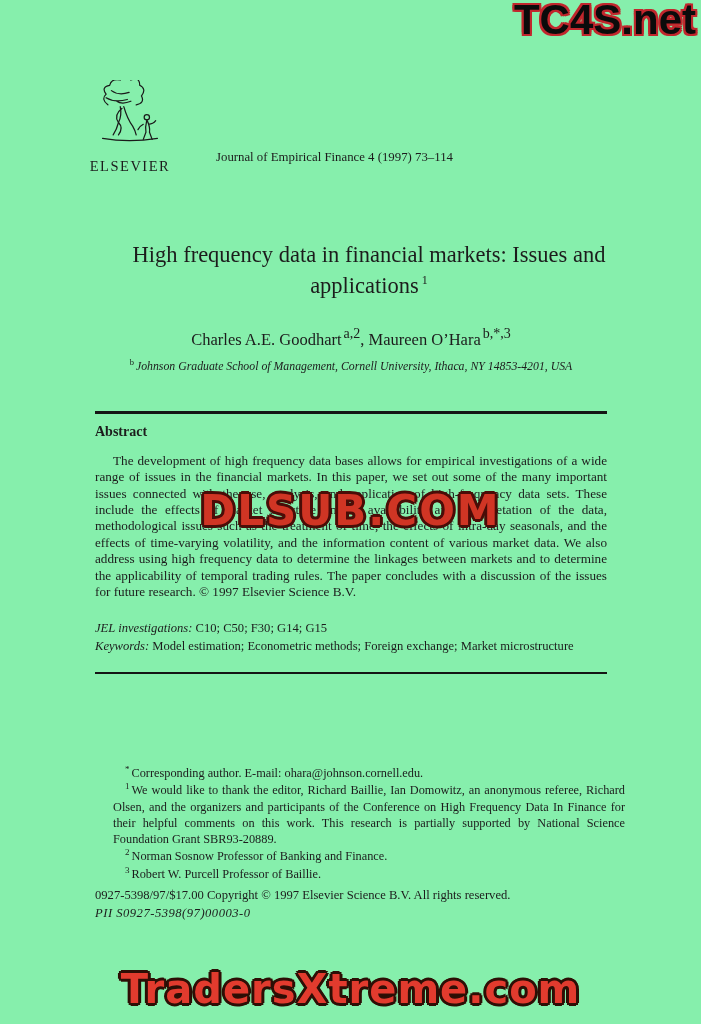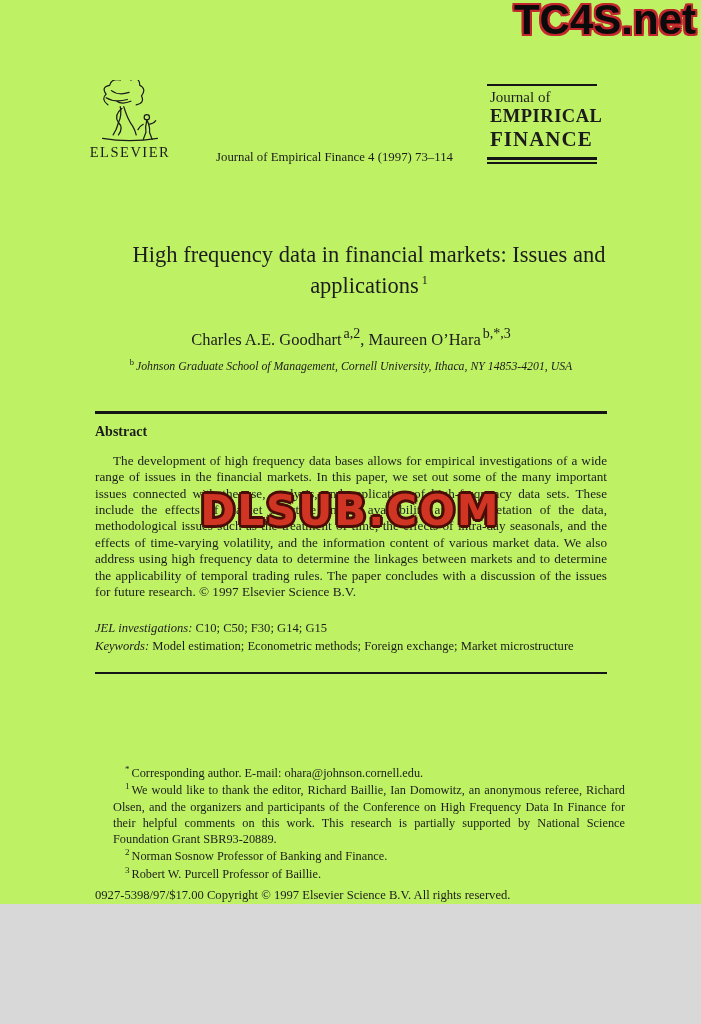--- a/index.html
+++ b/index.html
@@ -1,18 +1,18 @@
 <!DOCTYPE html>
 <html><head>
 <meta charset="utf-8">
 <style>
   html,body { margin:0; padding:0; background:#d8d8d8; }
   .page {
-    position:relative; width:701px; height:904px; margin:0 auto;
-    background:#bef264; overflow:hidden;
+    position:relative; width:701px; height:1024px; margin:0 auto;
+    background:#86efac; overflow:hidden;
     font-family:"Liberation Serif", serif; color:#1c1c1c;
   }
   
   .wm-top {
     position:absolute; top:-4px; right:5px;
     font-family:"Liberation Sans", sans-serif; font-weight:bold; font-size:42px;
     color:#0b0b0b; letter-spacing:0;
     text-shadow:-2px -2px 0 #c1272d, 2px -2px 0 #c1272d, -2px 2px 0 #c1272d,
                  2px 2px 0 #c1272d, 0 -2px 0 #c1272d, 0 2px 0 #c1272d,
                 -2px 0 0 #c1272d, 2px 0 0 #c1272d;
@@ -29,21 +29,21 @@
     position:absolute; left:0; right:0; top:966px; text-align:center;
     font-family:"DejaVu Sans", sans-serif; font-weight:bold; font-size:40px;
     color:#e23b2e; letter-spacing:1px;
     text-shadow:-2px -2px 0 #2e0f06, 2px -2px 0 #2e0f06, -2px 2px 0 #2e0f06,
                  2px 2px 0 #2e0f06, 0 3px 0 #2e0f06, 0 -3px 0 #2e0f06,
                  3px 0 0 #2e0f06, -3px 0 0 #2e0f06;
   }
   
   .logo-block { position:absolute; left:86px; top:80px; width:88px; text-align:center; }
   .logo-block svg { display:block; margin:0 auto; }
-  .publisher { font-size:14.5px; letter-spacing:1.5px; margin-top:2px; }
+  .publisher { font-size:14.5px; letter-spacing:1.5px; margin-top:16px; }
   .citation { position:absolute; left:216px; top:150px; font-size:12.8px; }
   .journal-box { position:absolute; left:487px; top:84px; width:110px; border-top:2px solid #151515; }
   .journal-box .inner { border-bottom:3px solid #151515; padding:3px 2px 5px 3px; }
   .journal-box::after { content:""; display:block; height:2px; background:#151515; margin-top:2px; }
   .jline1 { font-size:15px; }
   .jline2 { font-size:18.5px; font-weight:bold; letter-spacing:0.5px; }
   .jline3 { font-size:21px; font-weight:bold; letter-spacing:1px; }
   
   .title { position:absolute; left:113px; width:512px; top:240px; margin:0; padding:0 14px;
            box-sizing:border-box; text-align:center; font-size:22.5px; font-weight:normal; line-height:1.36; }
@@ -85,27 +85,20 @@
         <circle cx="64" cy="42" r="3"></circle>
         <path d="M64 45 q-2 8 -1 14 l-3 8 M64 45 q4 8 3 14 l3 8 M60 50 q-4 2 -6 6 M66 50 q5 0 8 -4"></path>
         <path d="M14 66 q30 5 62 0"></path>
       </g>
     </svg>
     <div class="publisher">ELSEVIER</div>
   </div>
 
   <div class="citation">Journal of Empirical Finance 4 (1997) 73–114</div>
 
-  <div class="journal-box">
-    <div class="inner">
-      <div class="jline1">Journal of</div>
-      <div class="jline2">EMPIRICAL</div>
-      <div class="jline3">FINANCE</div>
-    </div>
-  </div>
 
   <h1 class="title"><span>High frequency data in financial markets: Issues and applications</span><sup>1</sup></h1>
 
   <div class="authors"><span>Charles A.E. Goodhart</span><sup>a,2</sup><span>, </span><span>Maureen O’Hara</span><sup>b,*,3</sup></div>
 
   <div class="affils">
     <div class="affil"><sup>b</sup><span class="it">Johnson Graduate School of Management, Cornell University, Ithaca, NY 14853-4201, USA</span></div>
   </div>
 
   <div class="rule-thick"></div>

